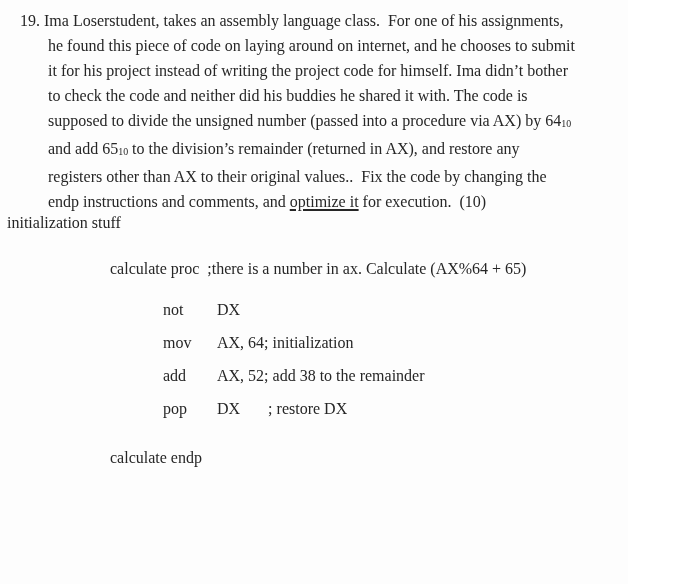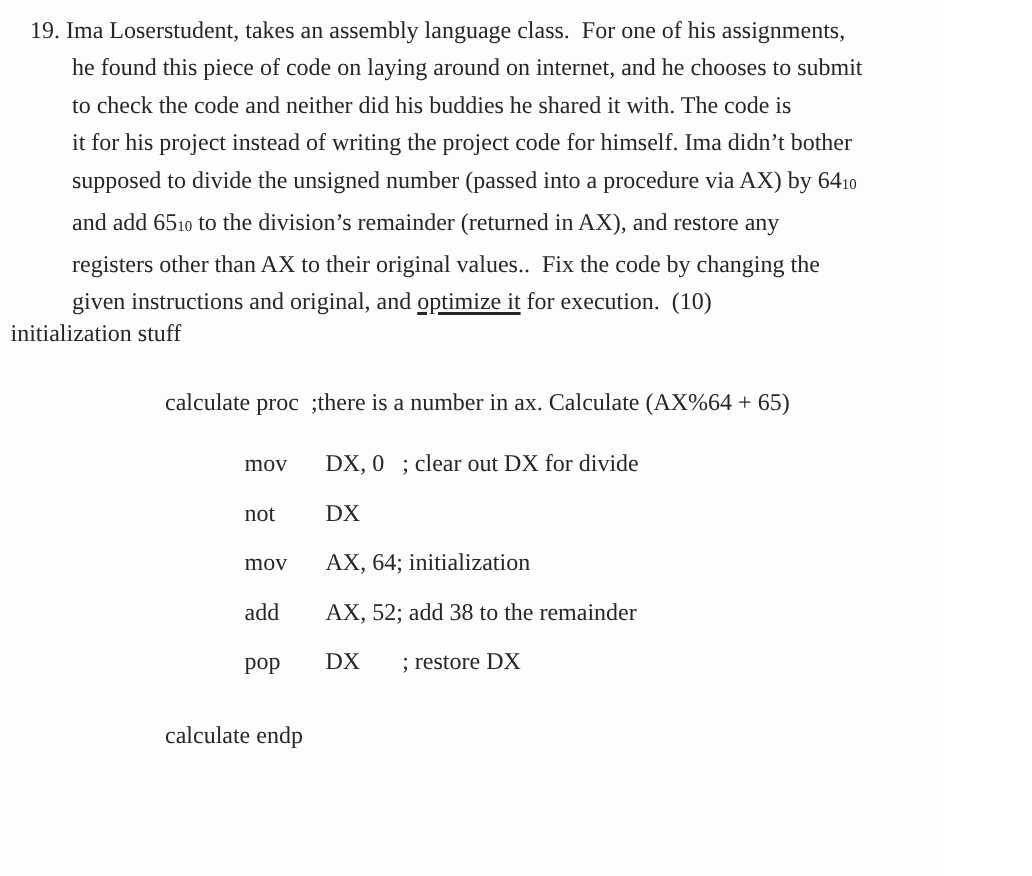--- a/index.html
+++ b/index.html
@@ -56,30 +56,29 @@
     white-space: pre;
   }
 </style>
 </head>
 <body>
 
 <div class="page">
   <div class="question" id="question">
       <div class="qline"><span class="s-number">19. </span><span>Ima Loserstudent, takes an assembly language class.  For one of his assignments,</span></div>
       <div class="qline"><span>he found this piece of code on laying around on internet, and he chooses to submit</span></div>
+      <div class="qline"><span>it for his project instead of writing the project code for himself. Ima didn’t bother</span></div>
       <div class="qline"><span>to check the code and neither did his buddies he shared it with. The code is</span></div>
-      <div class="qline"><span>it for his project instead of writing the project code for himself. Ima didn’t bother</span></div>
       <div class="qline"><span>supposed to divide the unsigned number (passed into a procedure via AX) by 64</span><span class="s-subscript">10</span></div>
       <div class="qline"><span>and add 65</span><span class="s-subscript">10</span><span> to the division’s remainder (returned in AX), and restore any</span></div>
       <div class="qline"><span>registers other than AX to their original values..  Fix the code by changing the</span></div>
-      <div class="qline"><span>given instructions and original, and </span><span class="s-bold-underline">optimize it</span><span> for execution.  (10)</span></div>
+      <div class="qline"><span>endp instructions and comments, and </span><span class="s-bold-underline">optimize it</span><span> for execution.  (10)</span></div>
     </div>
   <div class="init-label">initialization stuff</div>
   <div class="proc-line">calculate proc  ;there is a number in ax. Calculate (AX%64 + 65)</div>
   <div class="code-block" id="code">
-      <div class="code-line"><span class="mnemonic">mov</span><span class="operands">DX, 0   ; clear out DX for divide</span></div>
       <div class="code-line"><span class="mnemonic">not</span><span class="operands">DX</span></div>
       <div class="code-line"><span class="mnemonic">mov</span><span class="operands">AX, 64; initialization</span></div>
       <div class="code-line"><span class="mnemonic">add</span><span class="operands">AX, 52; add 38 to the remainder</span></div>
       <div class="code-line"><span class="mnemonic">pop</span><span class="operands">DX       ; restore DX</span></div>
     </div>
   <div class="endp-line">calculate endp</div>
 </div>
 
 </body></html>

